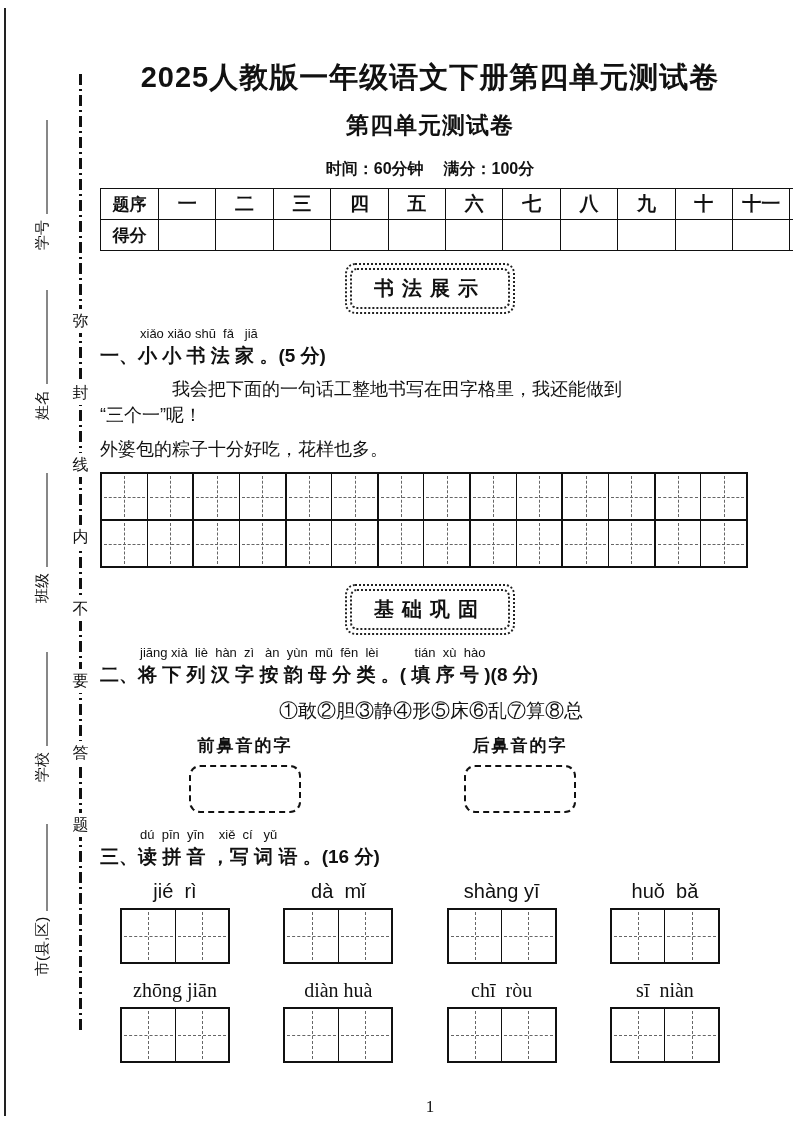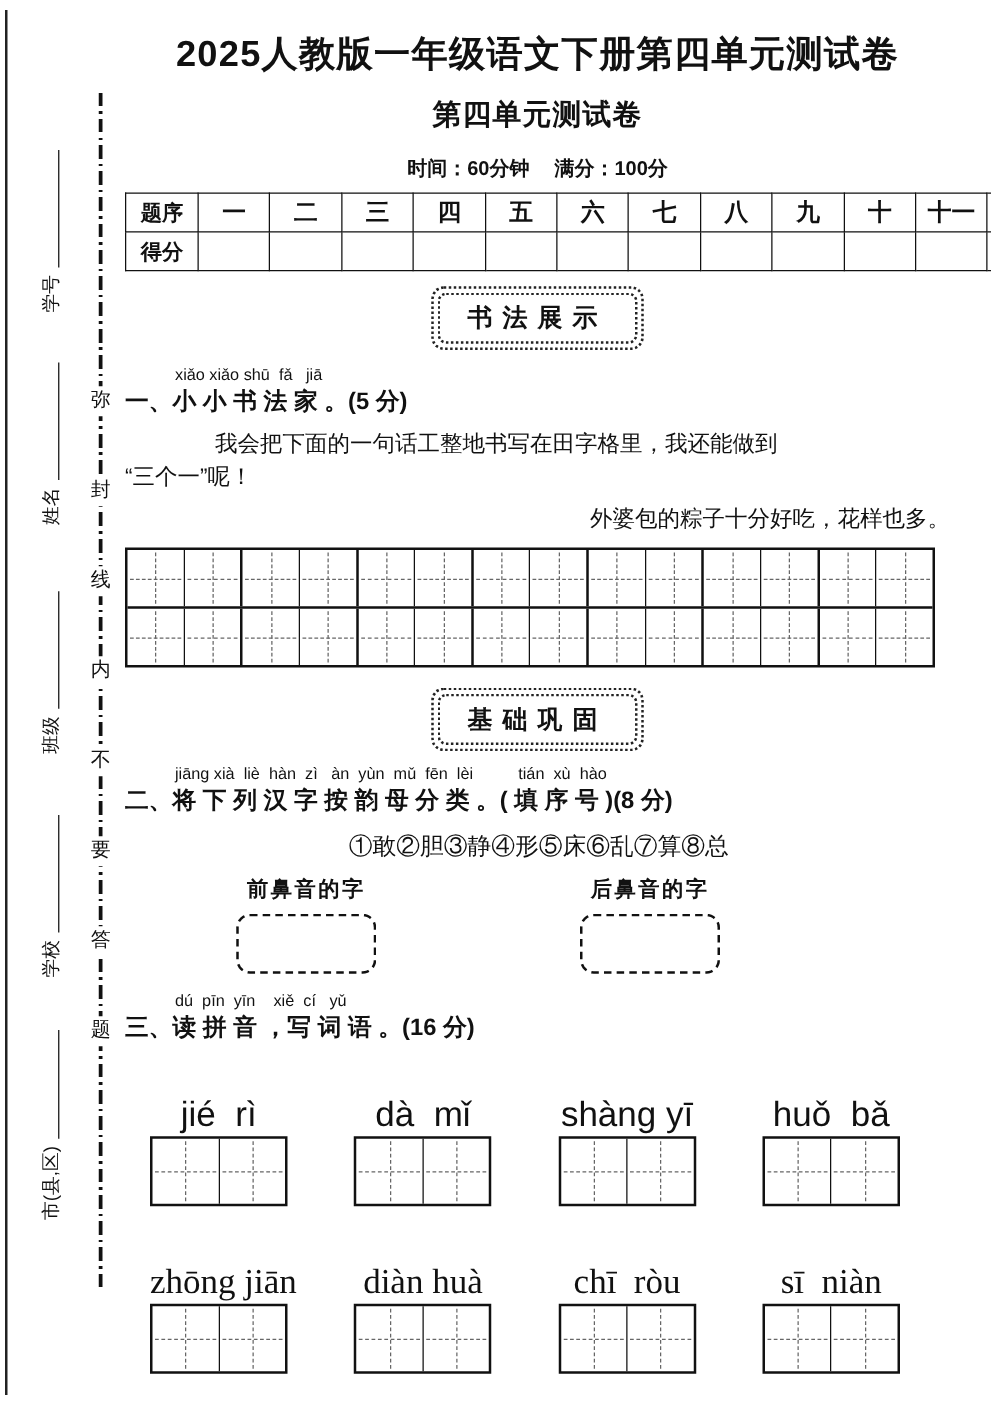--- a/index.html
+++ b/index.html
@@ -12,41 +12,41 @@
               transform:translate(-50%,-50%) rotate(-90deg);}
   .side-field .fld-label{font-size:15px;white-space:nowrap;line-height:1;}
   .side-field .fill-line{flex:1;border-bottom:1.6px solid #111;margin-bottom:1px;height:4px;}
   .seal-line{position:absolute;left:79px;top:74px;height:956px;width:3px;
              background:repeating-linear-gradient(to bottom,#111 0 11px,transparent 11px 15px,#111 15px 17px,transparent 17px 21px);}
   .seal-char{position:absolute;left:50%;transform:translateX(-50%);background:#fff;font-size:16px;
              padding:4px 0;line-height:1;white-space:nowrap;}
 
   
   .content{position:absolute;left:100px;top:0;width:660px;}
-  .title{margin-top:24px;text-align:center;font-size:29px;font-weight:bold;letter-spacing:1px;}
+  .title{margin-top:58px;text-align:center;font-size:29px;font-weight:bold;letter-spacing:1px;}
   .subtitle{margin-top:12px;text-align:center;font-size:23px;font-weight:bold;letter-spacing:1px;}
   .meta{margin-top:18px;display:flex;justify-content:center;gap:20px;font-size:16px;font-weight:bold;}
 
   
   table.score{margin-top:8px;width:748px;border-collapse:collapse;table-layout:fixed;}
   table.score td{border:1.8px solid #111;text-align:center;height:30px;font-weight:bold;font-size:19px;padding:0;}
   table.score td.lbl{font-size:17px;}
   table.score col.first{width:58px;}
 
   
   .banner{width:fit-content;margin:12px auto 0;border:2px dotted #222;border-radius:10px;padding:3px;}
   .banner-inner{display:block;border:2px dotted #222;border-radius:7px;padding:5px 22px;
                 font-size:20px;font-weight:bold;letter-spacing:8px;}
 
   
   .pinyin{white-space:pre;font-size:13px;line-height:16px;margin-left:40px;}
   .sec-h{font-size:19px;font-weight:bold;line-height:26px;margin-top:1px;}
   .para{font-size:18px;line-height:26px;}
   .indent{ text-indent:72px;margin-top:7px;}
-  .center-line{text-align:right;margin-top:8px;}
+  .center-line{text-align:left;margin-top:8px;}
 
   
   .tz-cell{position:relative;}
   .tz-cell::before{content:"";position:absolute;left:50%;top:2px;bottom:2px;border-left:1px dashed #666;}
   .tz-cell::after{content:"";position:absolute;top:50%;left:2px;right:2px;border-top:1px dashed #666;}
 
   
   .big-grid{margin-top:10px;width:648px;border:2.5px solid #111;box-sizing:border-box;}
   .bg-row{display:flex;}
   .bg-row:first-child{border-bottom:2.5px solid #111;}
@@ -61,21 +61,21 @@
   .nasal-col.first{margin-left:70px;}
   .nasal-col.second{margin-left:125px;}
   .nasal-label{font-size:17px;font-weight:bold;letter-spacing:2px;}
   .dashed-box{margin:8px auto 0;width:108px;height:44px;border:2.2px dashed #111;border-radius:11px;}
 
   
   .word-row{display:flex;justify-content:space-between;padding-left:20px;padding-right:40px;}
   .word-row.r1{margin-top:8px;}
   .word-row.r2{margin-top:13px;font-family:Liberation Serif, serif;}
   .word-col{width:110px;text-align:center;}
-  .pw{white-space:pre;font-size:28px;line-height:26px;margin-top:35px;}
+  .pw{white-space:pre;font-size:20px;line-height:26px;}
   .word-grid{margin:4px auto 0;display:flex;width:106px;height:52px;border:2.2px solid #111;box-sizing:content-box;}
   .wg-cell{flex:1;border-right:1.6px solid #111;}
   .wg-cell:last-child{border-right:none;}
 
   .page-num{margin-top:34px;text-align:center;font-size:17px;font-family:"Liberation Serif", serif;}
 </style>
 </head>
 <body>
 
 <div class="page">

